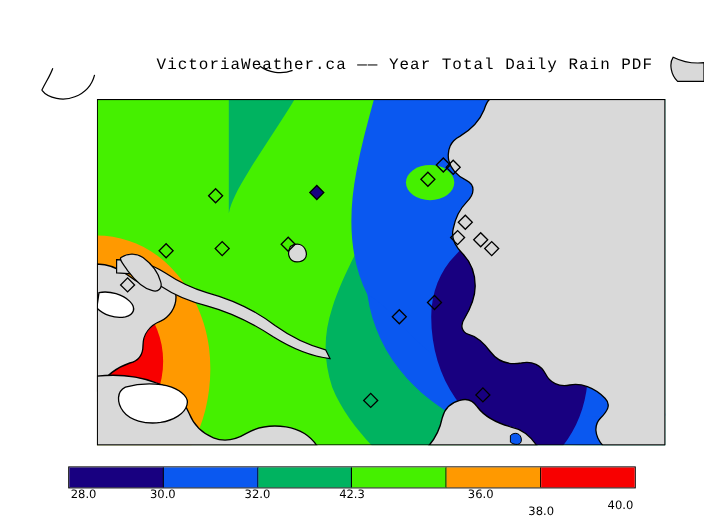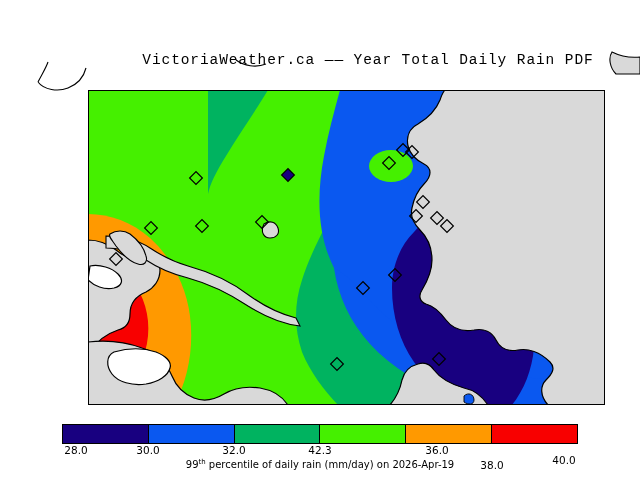--- a/index.html
+++ b/index.html
@@ -278,15 +278,14 @@
   <div id="cbar-ticks">
     <span class="ctick" style="left:14px;">28.0</span>
     <span class="ctick" style="left:86px;text-align:right;">30.0</span>
     <span class="ctick" style="left:172px;">32.0</span>
     <span class="ctick" style="left:258px;">42.3</span>
     <span class="ctick" style="left:344px;margin-left:31px;">36.0</span>
     <span class="ctick" style="left:430px;margin-top:15px;">38.0</span>
     <span class="ctick" style="left:502px;margin-top:10px;">40.0</span>
   </div>
 
-  <div id="caption"><span>99</span><sup>th</sup><span> percentile of daily rain (mm/day) on 2026-Apr-19</span></div>
 
 </div>
 
 </body></html>

